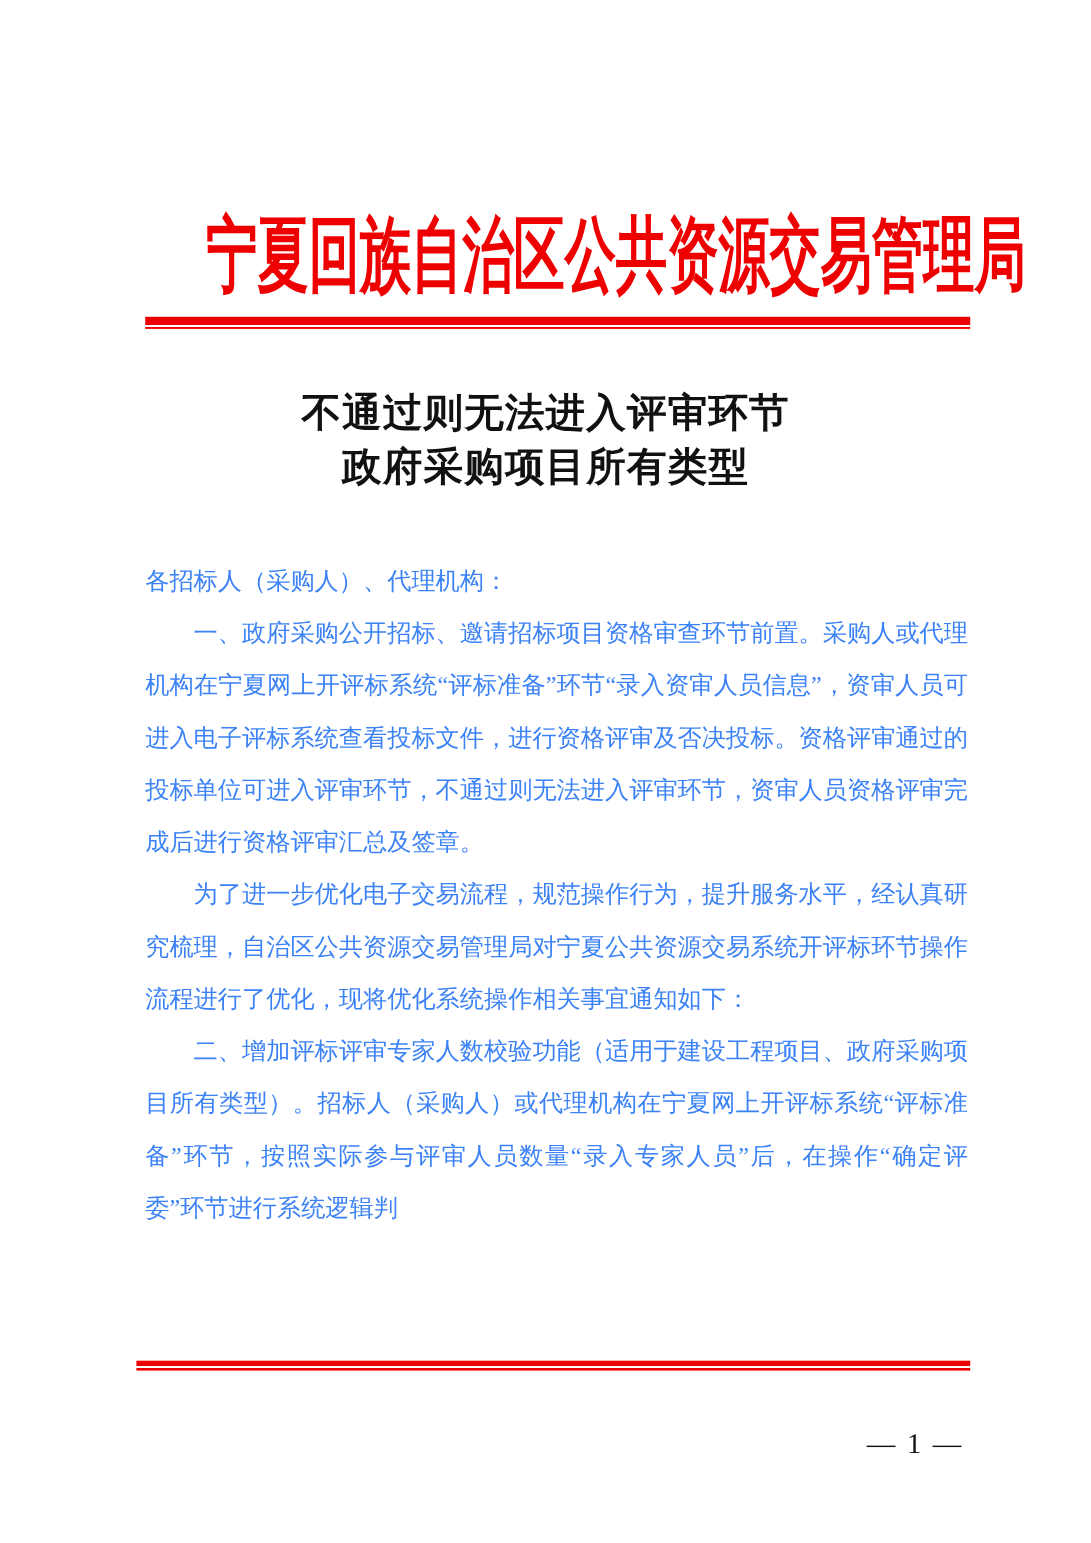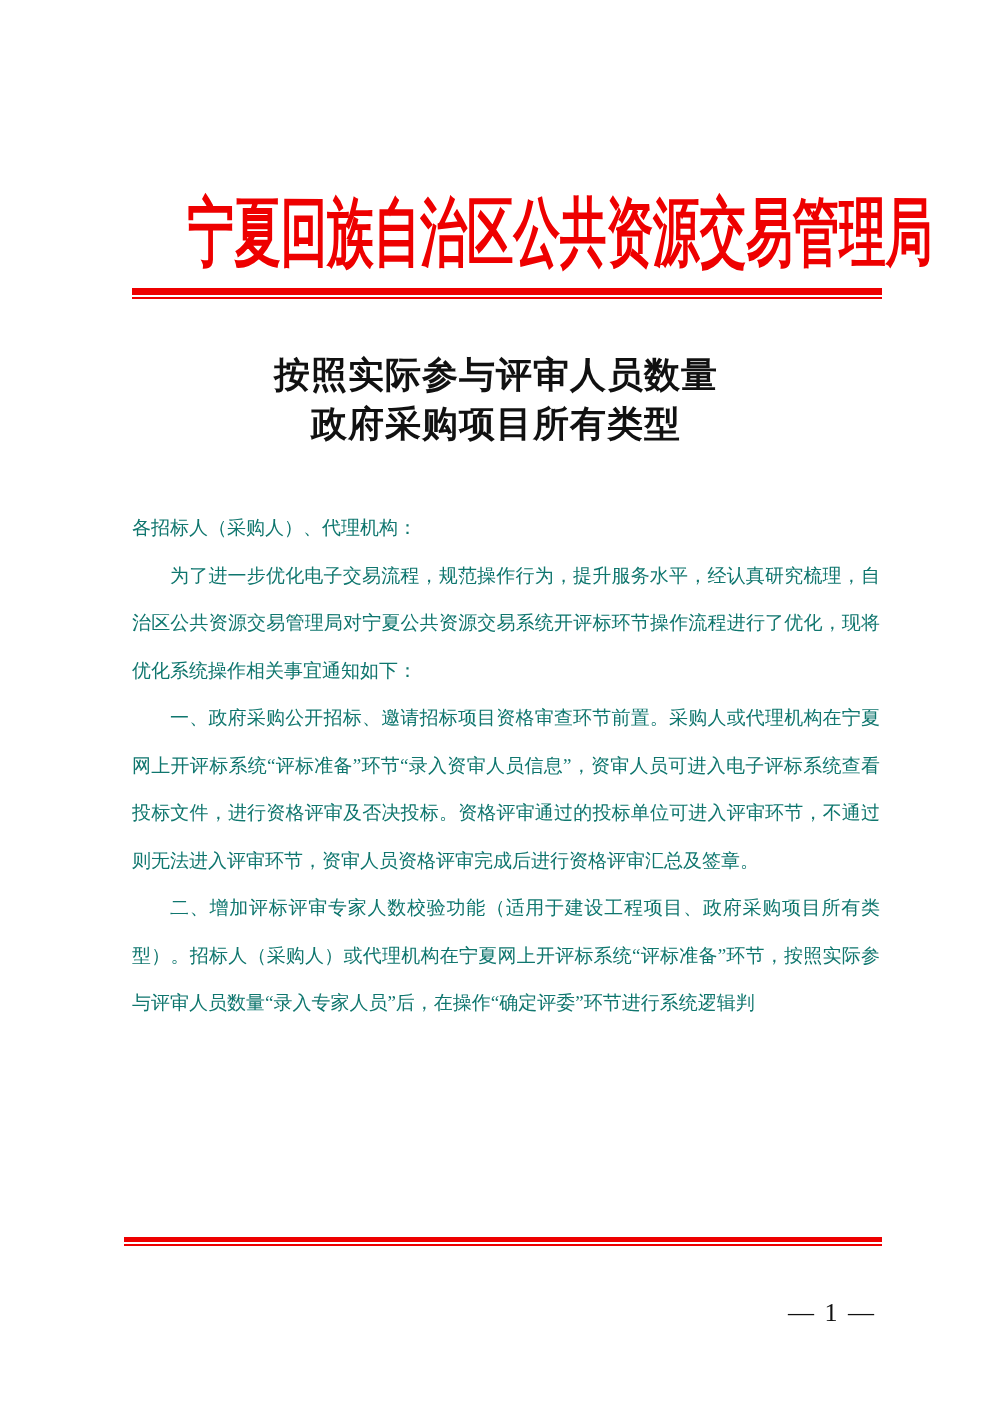--- a/index.html
+++ b/index.html
@@ -70,24 +70,24 @@
     font-weight: bold;
     color: #111111;
     letter-spacing: 1px;
   }
   
   .body-text {
     position: absolute;
     top: 504px;
     left: 132px;
     width: 748px;
-    font-size: 19px;
+    font-size: 22px;
     line-height: 47.5px;
     text-align: justify;
-    color: #0f766e;
+    color: #3b82f6;
   }
   .body-text p {
     margin: 0;
     padding: 0;
   }
   .body-text p.para {
     text-indent: 2em;
   }
   
   .page-number {
@@ -105,28 +105,28 @@
 
 <div class="page">
 
   <div class="agency-title-wrap">
     <span class="agency-title">宁夏回族自治区公共资源交易管理局</span>
   </div>
 
   <div class="red-rule header-rule"></div>
 
   <div class="doc-title">
-    <div>按照实际参与评审人员数量</div>
+    <div>不通过则无法进入评审环节</div>
     <div>政府采购项目所有类型</div>
   </div>
 
   <div class="body-text">
     <p class="salutation">各招标人（采购人）、代理机构：</p>
+    <p class="para">一、政府采购公开招标、邀请招标项目资格审查环节前置。采购人或代理机构在宁夏网上开评标系统“评标准备”环节“录入资审人员信息”，资审人员可进入电子评标系统查看投标文件，进行资格评审及否决投标。资格评审通过的投标单位可进入评审环节，不通过则无法进入评审环节，资审人员资格评审完成后进行资格评审汇总及签章。</p>
     <p class="para">为了进一步优化电子交易流程，规范操作行为，提升服务水平，经认真研究梳理，自治区公共资源交易管理局对宁夏公共资源交易系统开评标环节操作流程进行了优化，现将优化系统操作相关事宜通知如下：</p>
-    <p class="para">一、政府采购公开招标、邀请招标项目资格审查环节前置。采购人或代理机构在宁夏网上开评标系统“评标准备”环节“录入资审人员信息”，资审人员可进入电子评标系统查看投标文件，进行资格评审及否决投标。资格评审通过的投标单位可进入评审环节，不通过则无法进入评审环节，资审人员资格评审完成后进行资格评审汇总及签章。</p>
     <p class="para">二、增加评标评审专家人数校验功能（适用于建设工程项目、政府采购项目所有类型）。招标人（采购人）或代理机构在宁夏网上开评标系统“评标准备”环节，按照实际参与评审人员数量“录入专家人员”后，在操作“确定评委”环节进行系统逻辑判</p>
   </div>
 
   <div class="red-rule footer-rule"></div>
 
   <div class="page-number">— 1 —</div>
 
 </div>
 
 </body></html>

